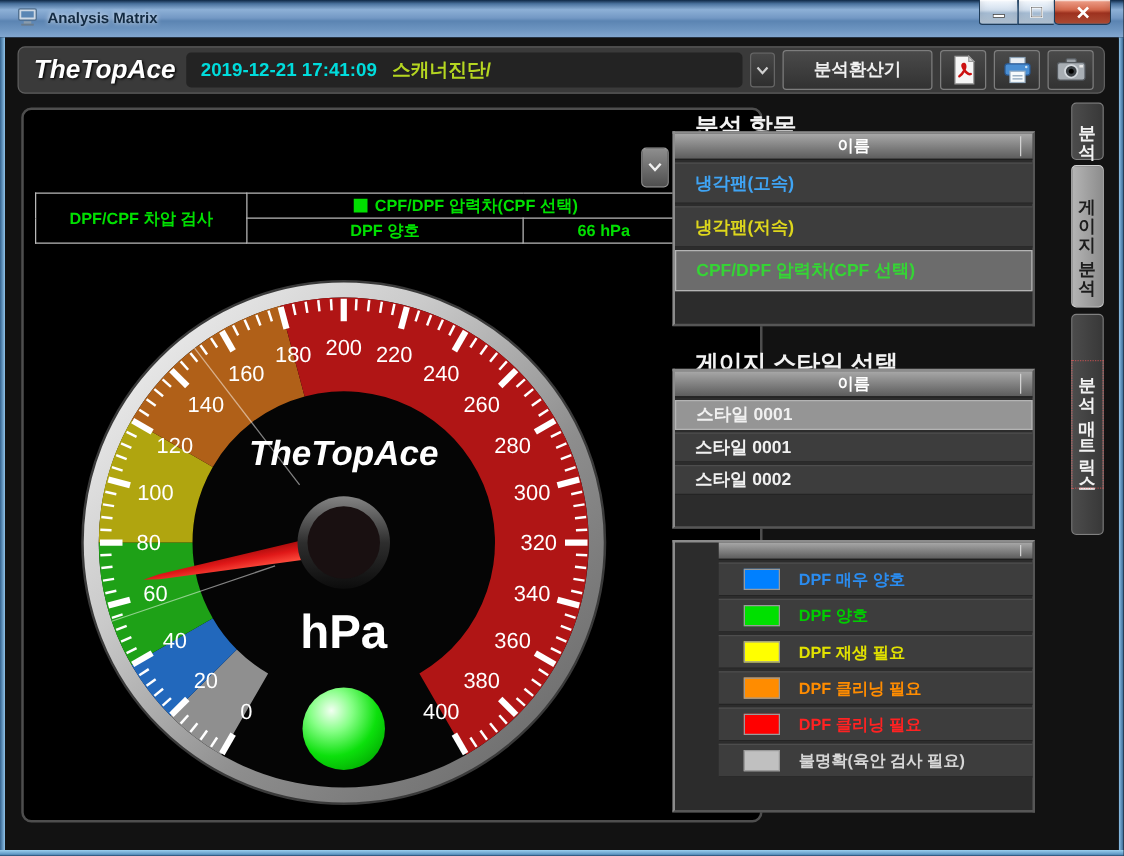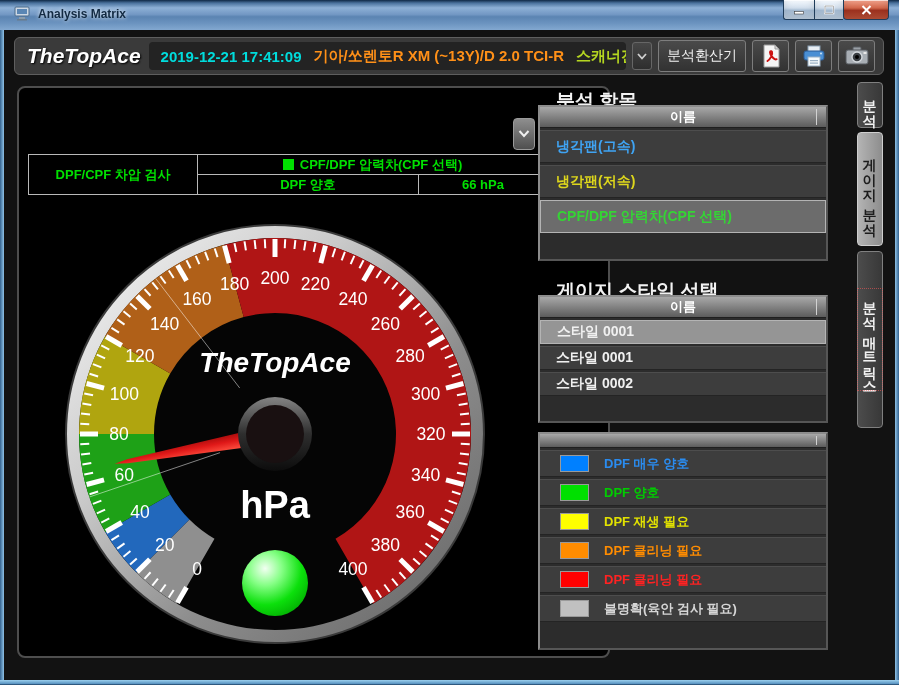--- a/index.html
+++ b/index.html
@@ -29,21 +29,21 @@
     border:1px solid #5f5f5f;border-radius:6px;display:flex;align-items:center;padding:0 8px;box-sizing:border-box;}
   .brand{font-size:21px;font-weight:bold;font-style:italic;color:#fff;text-shadow:1px 1px 2px #000;margin:0 8px 0 4px;white-space:nowrap;}
   .session{flex:1;height:28px;background:#232323;border-radius:4px;display:flex;align-items:center;
     gap:12px;padding:0 12px;font-size:15px;font-weight:bold;white-space:nowrap;overflow:hidden;}
   .t-time{color:#00dcdc;}
   .t-veh{color:#ff9018;}
   .t-mode{color:#b5d621;}
   .tb-btn{height:30px;margin-left:6px;background:linear-gradient(180deg,#4a4a4a,#323232);
     border:1px solid #7d7d7d;border-radius:3px;display:flex;align-items:center;justify-content:center;color:#f0f0f0;}
   .tb-chevron{width:18px;height:26px;background:linear-gradient(180deg,#474747,#2e2e2e);border-color:#666;}
-  .tb-text{padding:0 8px;font-size:14px;font-weight:normal;}
+  .tb-text{padding:0 24px;font-size:14px;font-weight:bold;}
   .tb-icon{width:35px;}
   
   .gauge-panel{position:absolute;left:13px;top:56px;width:593px;height:572px;background:#000;
     border:2px solid #4e4e4e;border-radius:8px;box-sizing:border-box;}
   .panel-chevron{position:absolute;left:494px;top:30px;width:20px;height:30px;border-radius:4px;
     background:linear-gradient(180deg,#8e8e8e,#4f4f4f);border:1px solid #9a9a9a;
     display:flex;align-items:center;justify-content:center;}
   .info-table{position:absolute;left:9px;top:66px;border-collapse:collapse;}
   .info-table td{border:1px solid #b9b9b9;color:#00e000;font-weight:bold;font-size:13px;
     text-align:center;height:19px;padding:0 4px;background:#000;}
@@ -116,21 +116,20 @@
   <div class="frame-l"></div>
   <div class="frame-r"></div>
   <div class="frame-b"></div>
 
   <div class="client">
 
     <div class="toolbar">
       <span class="brand">TheTopAce</span>
       <div class="session">
         <span class="t-time">2019-12-21 17:41:09</span>
-        <span class="t-veh">기아/쏘렌토R XM (~13Y)/D 2.0 TCI-R</span>
         <span class="t-mode">스캐너진단/</span>
       </div>
       <div class="tb-btn tb-chevron">
         <svg width="10" height="7" viewBox="0 0 10 7">
             <path d="M1 1 L5 5.5 L9 1" fill="none" stroke="#cfcfcf" stroke-width="1.8"></path>
           </svg>
       </div>
       <div class="tb-btn tb-text">분석환산기</div>
       <div class="tb-btn tb-icon">
         <svg width="22" height="24" viewBox="0 0 22 24">
@@ -371,21 +370,21 @@
           </div>
           <div class="lb-row">
             <span class="lb-text" style="color: rgb(240, 240, 240);">스타일 0001</span>
           </div>
           <div class="lb-row">
             <span class="lb-text" style="color: rgb(240, 240, 240);">스타일 0002</span>
           </div>
         </div>
     </div>
 
-    <div class="listbox legend" style="top:402px;height:218px;">
+    <div class="listbox legend" style="top:402px;height:218px;padding-left:35px;">
       <div class="lb-header"></div>
       <div id="legendRows">
           <div class="lb-row">
     <span class="swatch" style="background: rgb(0, 128, 255);"></span>
     <span class="lb-text" style="color: rgb(42, 140, 240);">DPF 매우 양호</span>
   </div>
           <div class="lb-row">
     <span class="swatch" style="background: rgb(0, 224, 0);"></span>
     <span class="lb-text" style="color: rgb(0, 204, 0);">DPF 양호</span>
   </div>

